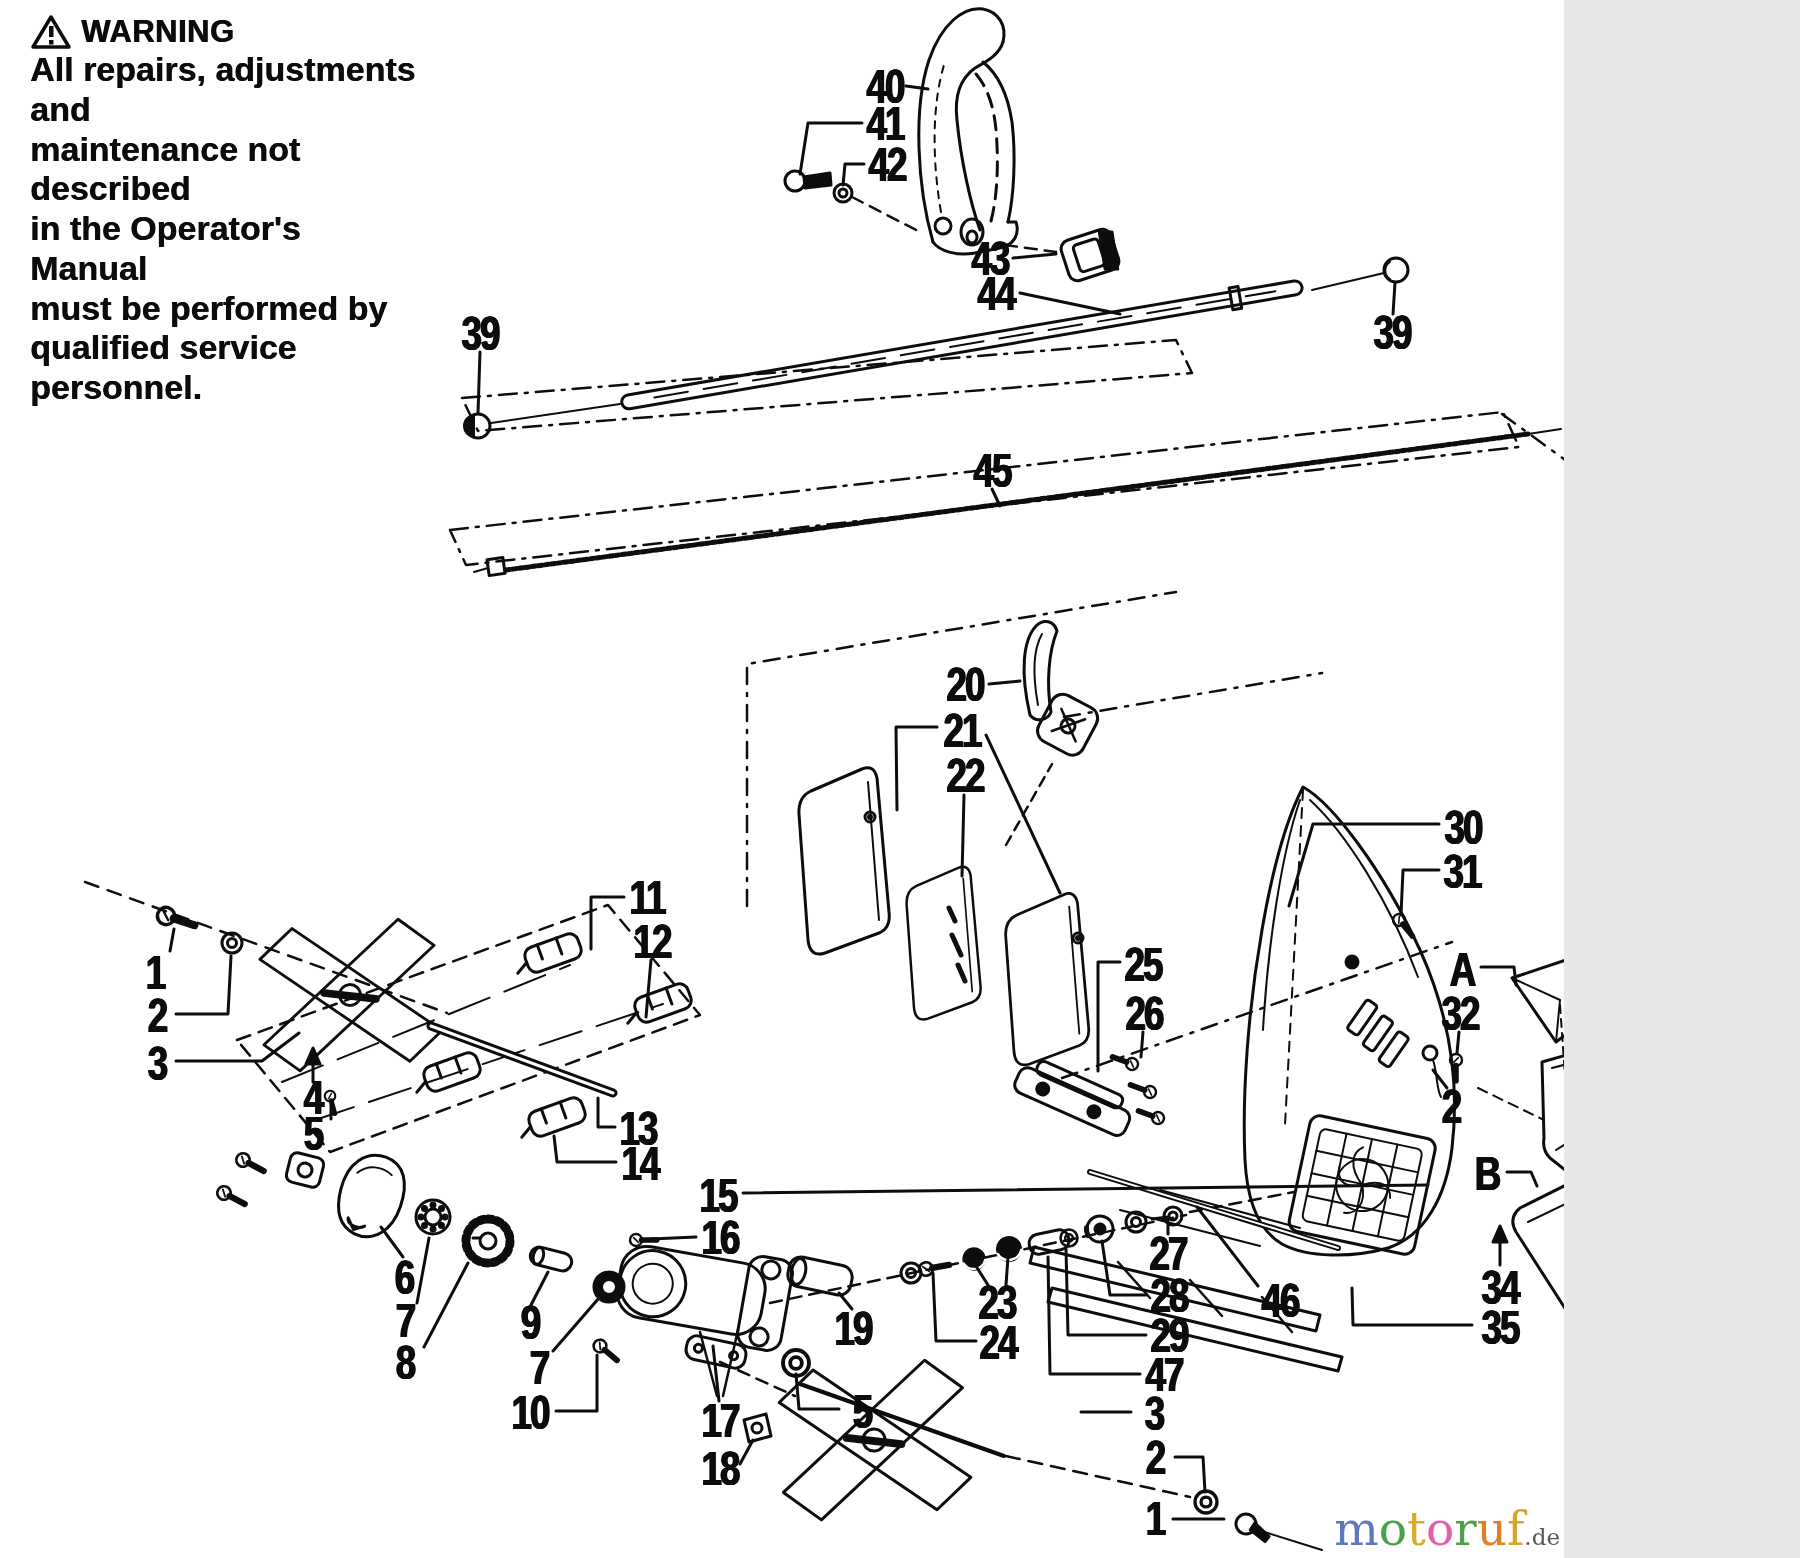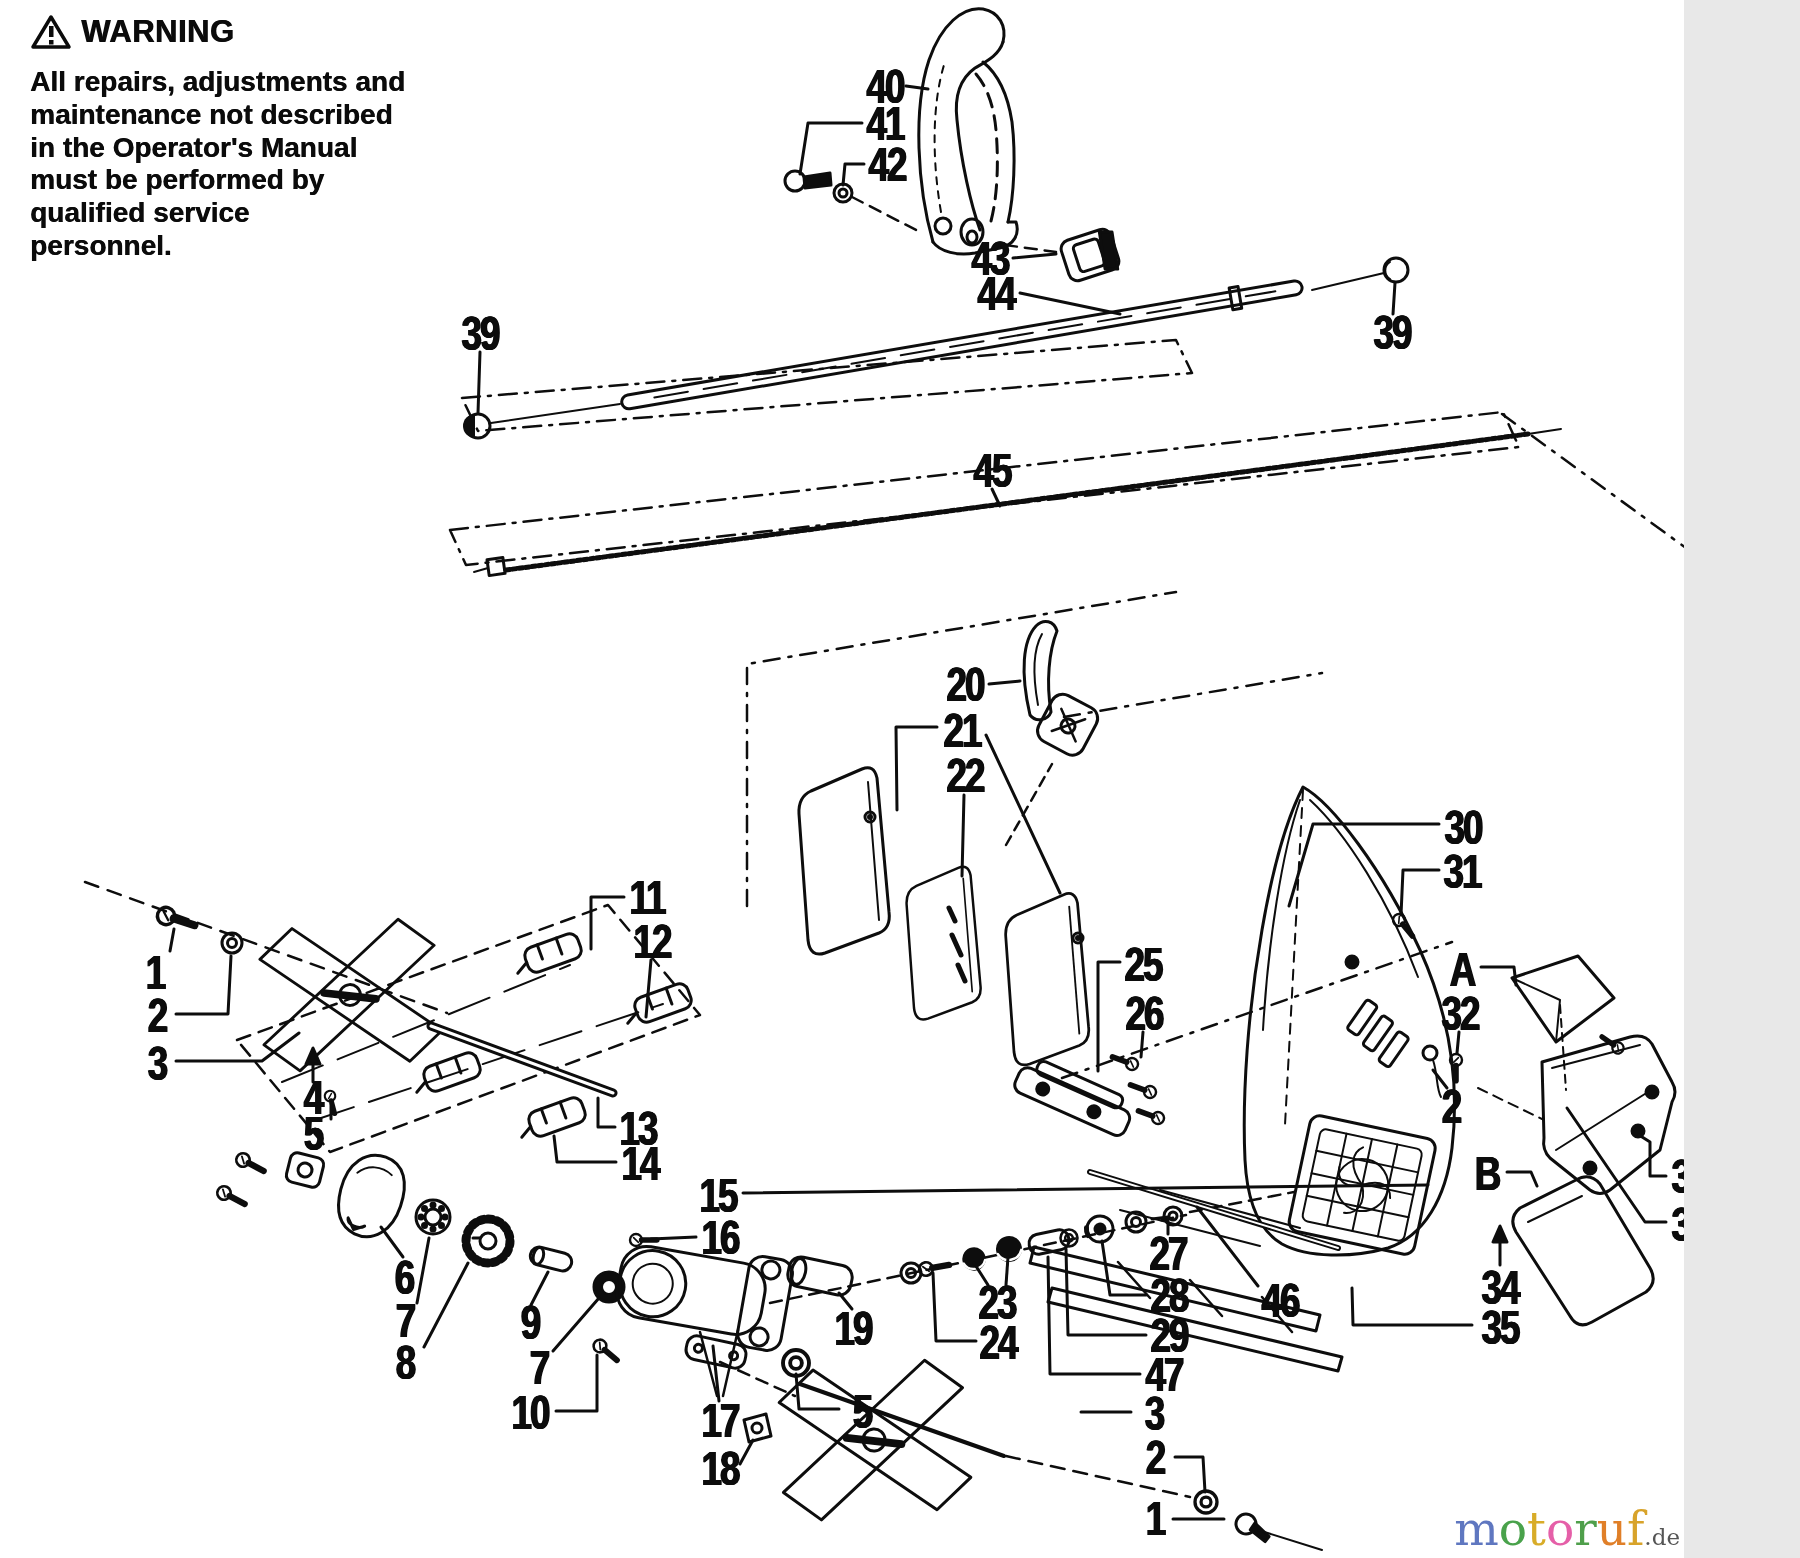--- a/index.html
+++ b/index.html
@@ -1,24 +1,24 @@
 <!DOCTYPE html>
 <html><head>
 <meta charset="utf-8">
 <style>
   html,body{margin:0;padding:0;background:#e8e8e8;}
-  .stage{position:relative;width:1684px;height:1558px;background:#ffffff;overflow:hidden;
+  .stage{position:relative;width:1564px;height:1558px;background:#ffffff;overflow:hidden;
          font-family:"Liberation Sans",sans-serif;}
   .artwork{position:absolute;left:0;top:0;}
   
   .warning{position:absolute;left:30px;top:14px;width:390px;color:#0b0b0b;}
   .warning-head{display:flex;align-items:flex-end;gap:9px;}
   .warning-title{font-size:31px;font-weight:bold;letter-spacing:0.5px;
                  text-shadow:0.7px 0 #0b0b0b;}
-  .warning-body{margin-top:16px;font-size:28px;line-height:1.17;font-weight:bold;
+  .warning-body{margin-top:0;font-size:34px;line-height:1.17;font-weight:bold;
                 white-space:pre-line;text-shadow:0.5px 0 #0b0b0b;}
   
   .callout{position:absolute;transform:translate(-50%,-50%) scale(0.80,1.04);
            font-size:46px;font-weight:bold;color:#0c0c0c;letter-spacing:-2.5px;
            white-space:nowrap;text-shadow:1px 0 #0c0c0c,-1px 0 #0c0c0c,0 0.5px #0c0c0c;}
   
   .watermark{position:absolute;right:4px;bottom:6px;
              font-family:"DejaVu Serif",serif;font-size:47px;line-height:1;}
   .watermark .suffix{font-size:23px;color:#555;}
 </style>

